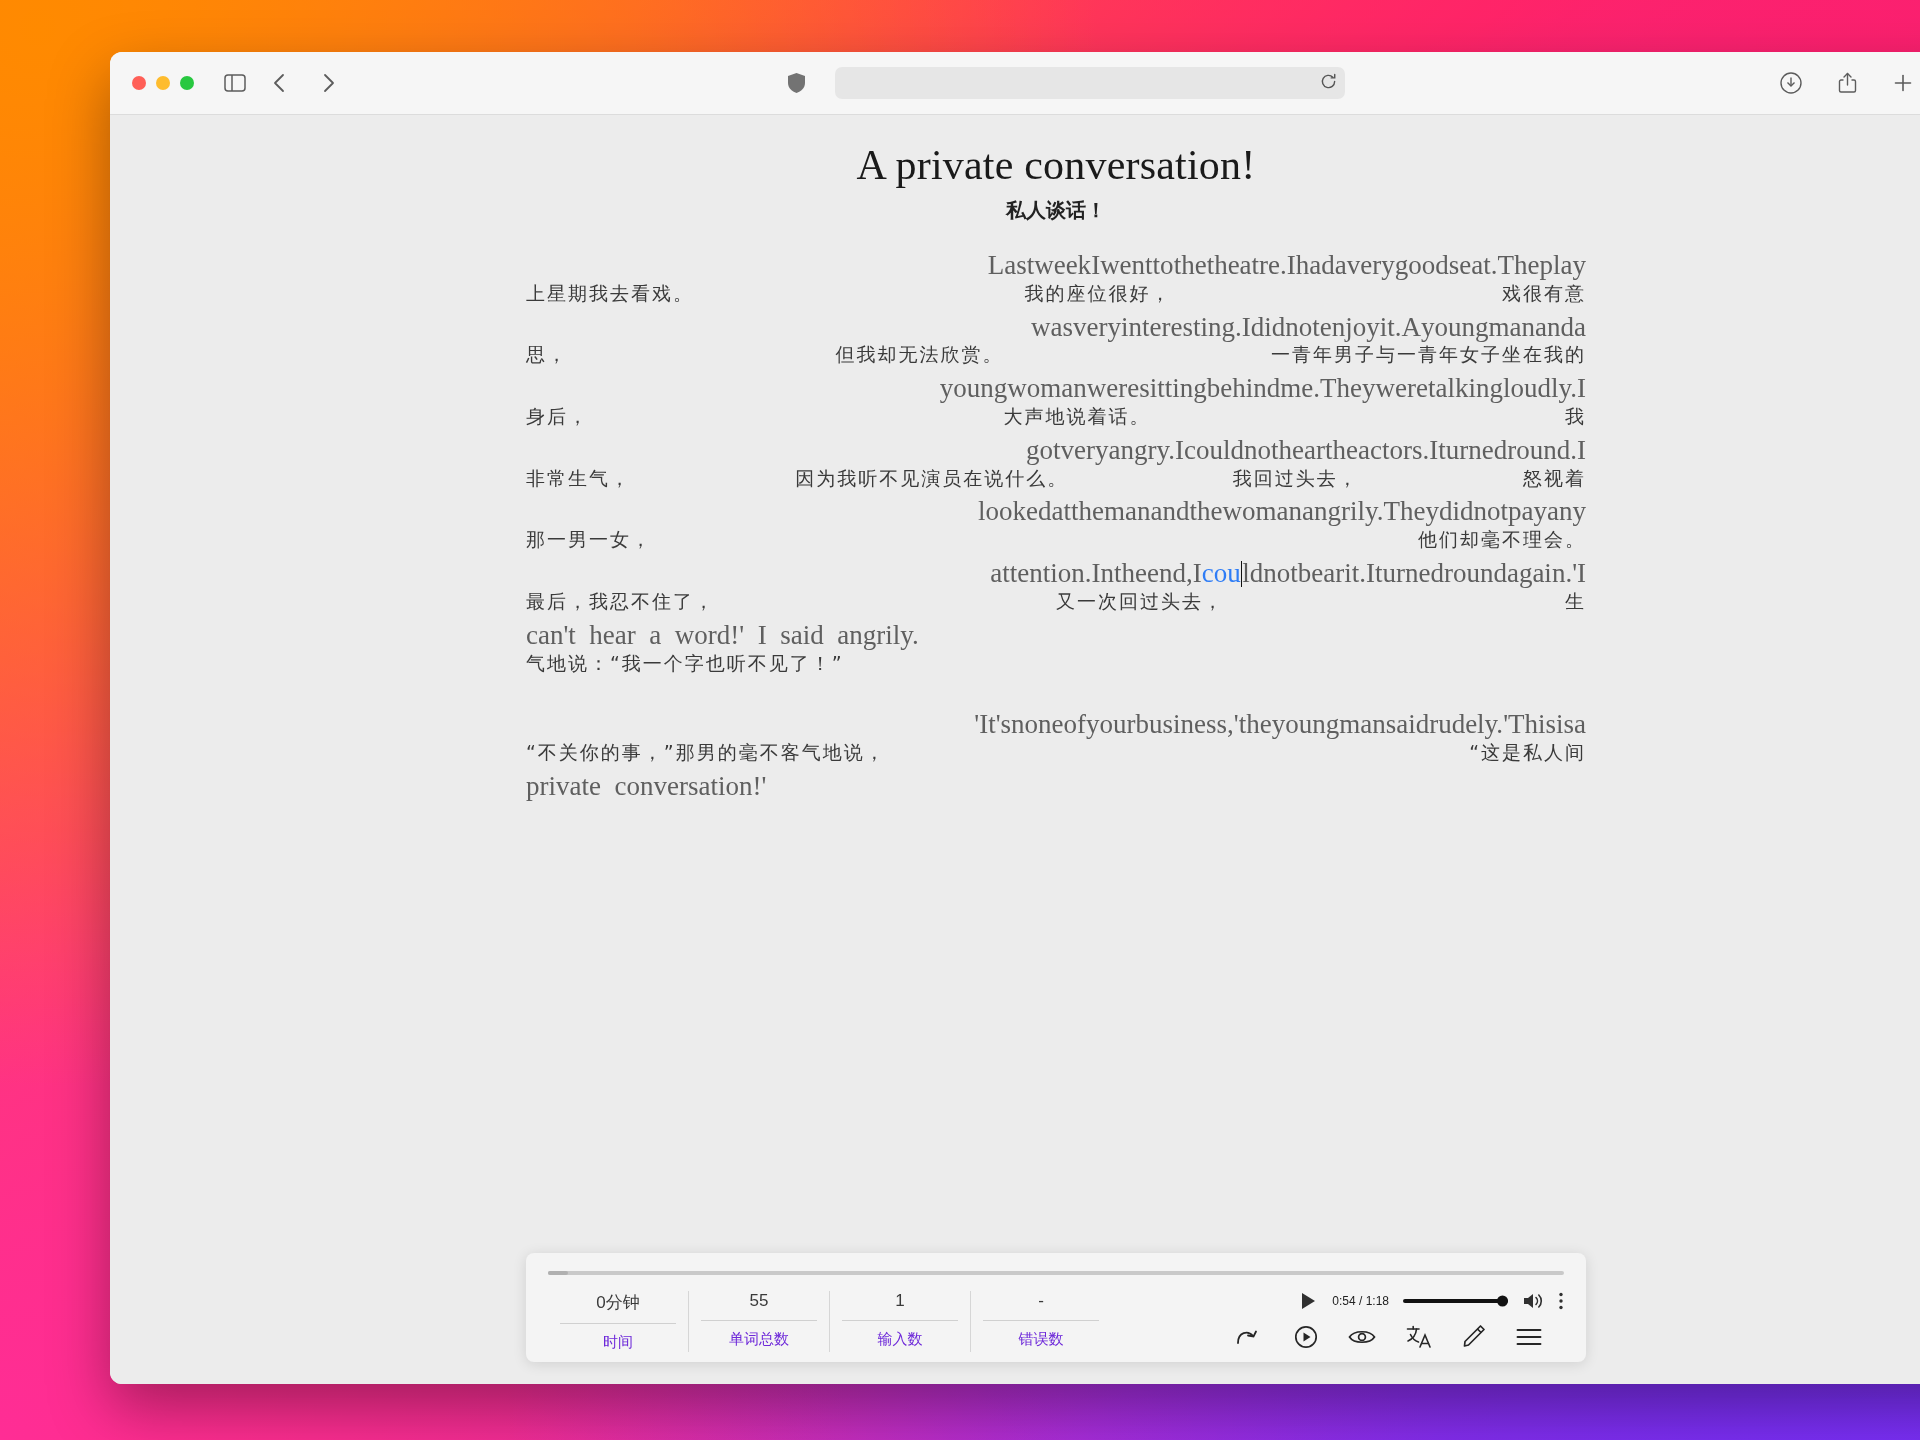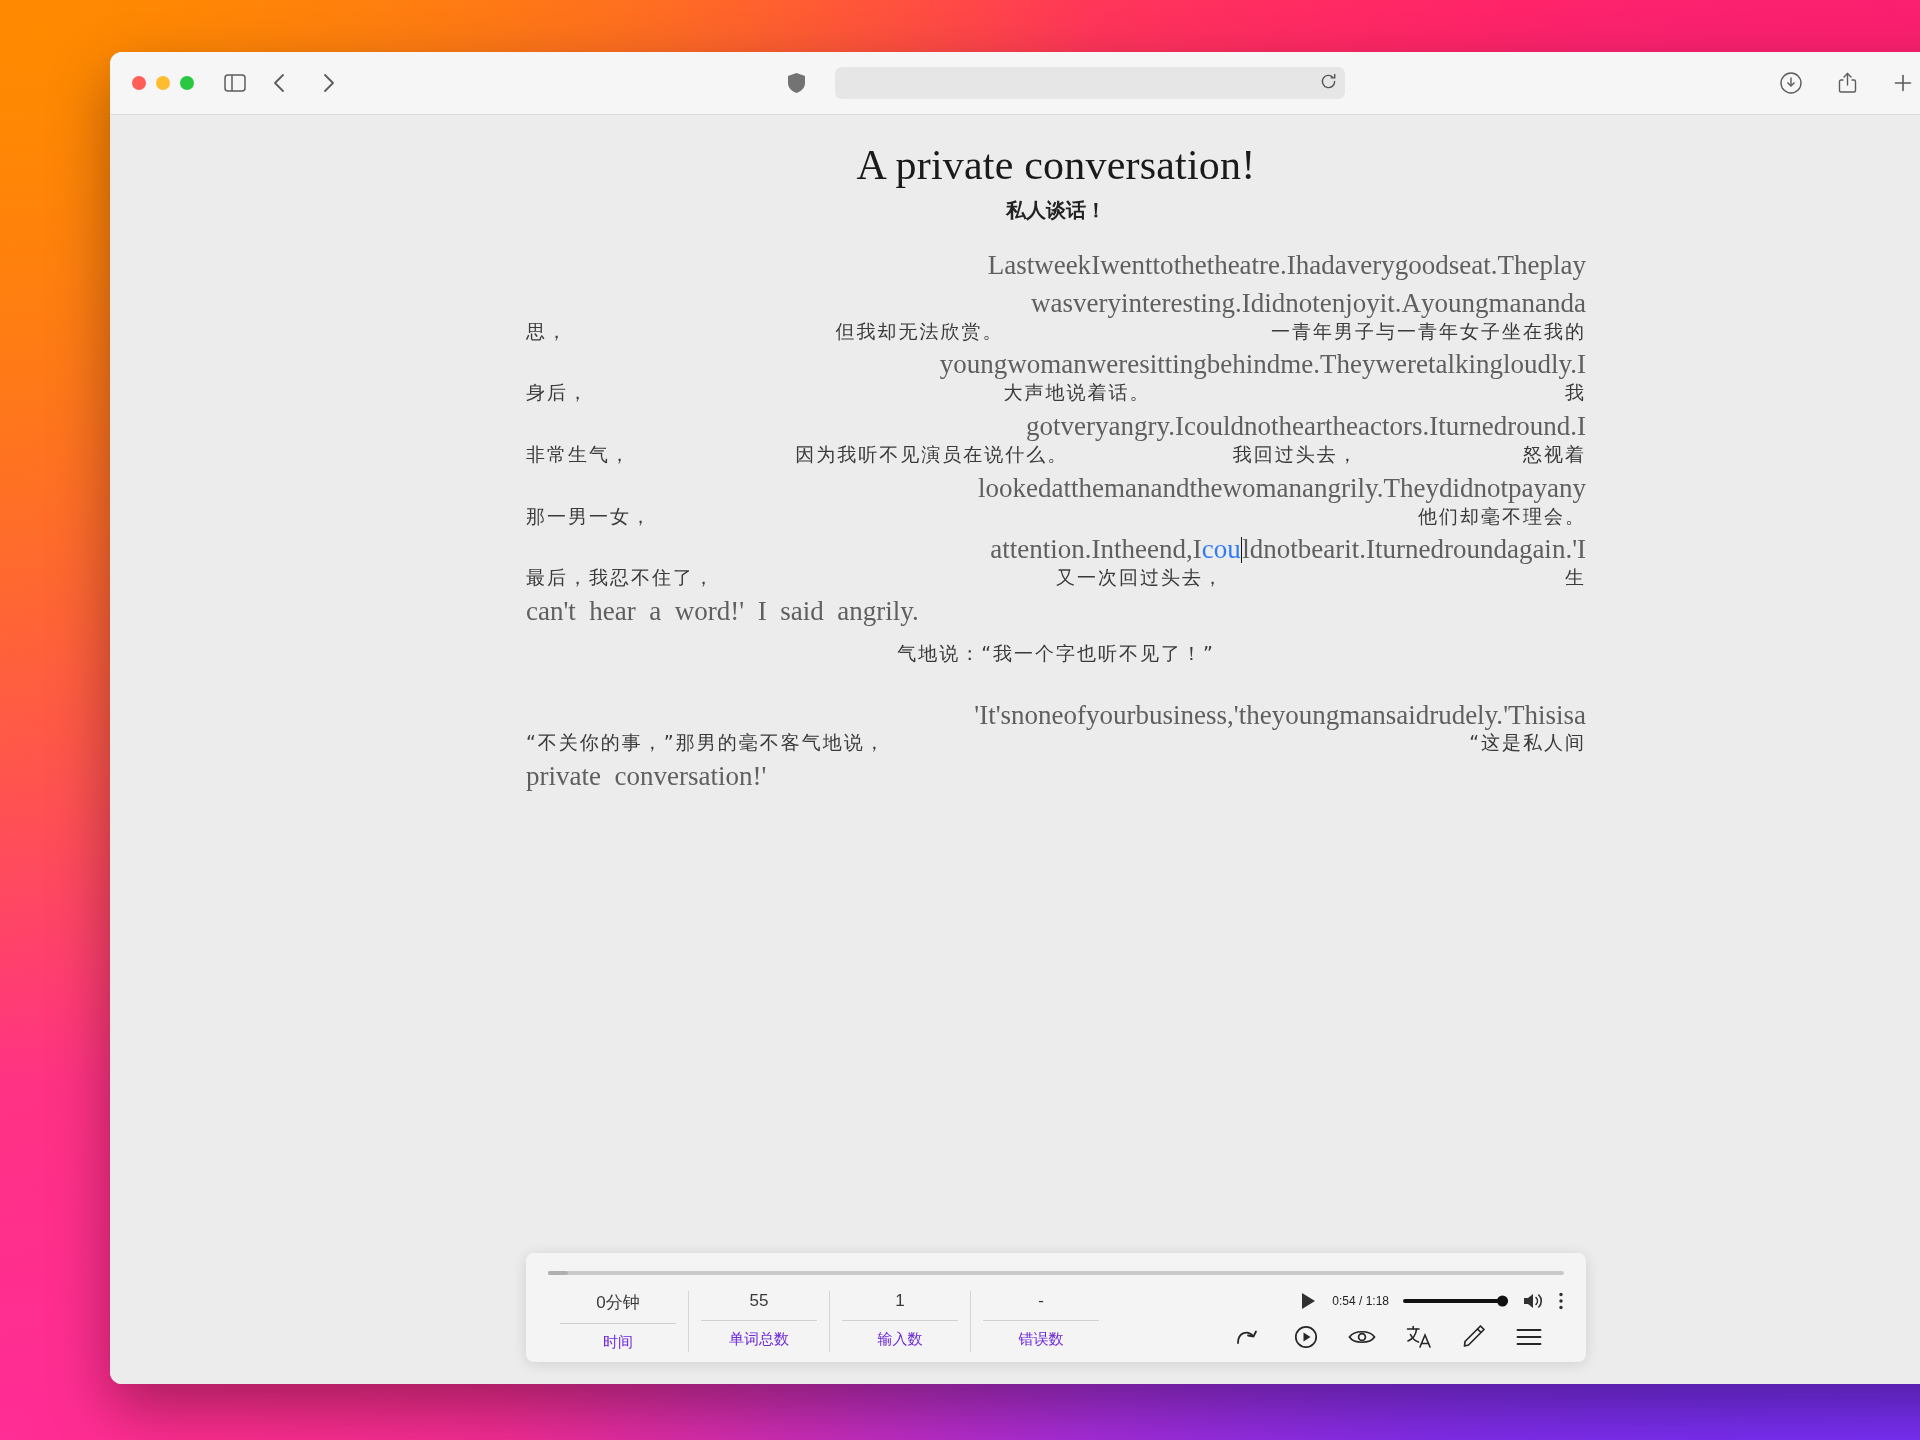--- a/index.html
+++ b/index.html
@@ -166,21 +166,21 @@
     font-size: 19px;
     color: #3a3a3a;
     line-height: 1.25;
     letter-spacing: 2px;
     display: flex;
     white-space: nowrap;
     font-family: "DejaVu Sans", sans-serif;
   }
   .zh span { display: inline-block; }
   .zh.spread { justify-content: space-between; }
-  .zh.start { justify-content: center; margin-top: 14px; }
+  .zh.start { justify-content: flex-start; }
 
   
   .player {
     position: absolute;
     left: 50%;
     transform: translateX(-50%);
     bottom: 22px;
     width: 1060px;
     background: #f4f4f4;
     border-radius: 8px;
@@ -373,20 +373,25 @@
                 <span class="w">the</span>
                 <span class="w">theatre.</span>
                 <span class="w">I</span>
                 <span class="w">had</span>
                 <span class="w">a</span>
                 <span class="w">very</span>
                 <span class="w">good</span>
                 <span class="w">seat.</span>
                 <span class="w">The</span>
                 <span class="w">play</span>
+              </div>
+            <div class="zh spread">
+                <span>上星期我去看戏。</span>
+                <span>我的座位很好，</span>
+                <span>戏很有意</span>
               </div>
           </div>
           <div class="line">
             <div class="en">
                 <span class="w">was</span>
                 <span class="w">very</span>
                 <span class="w">interesting.</span>
                 <span class="w">I</span>
                 <span class="w">did</span>
                 <span class="w">not</span>

